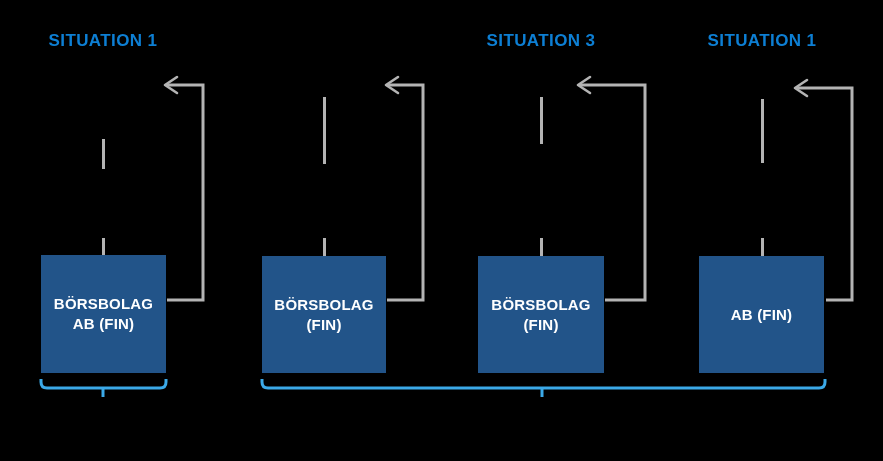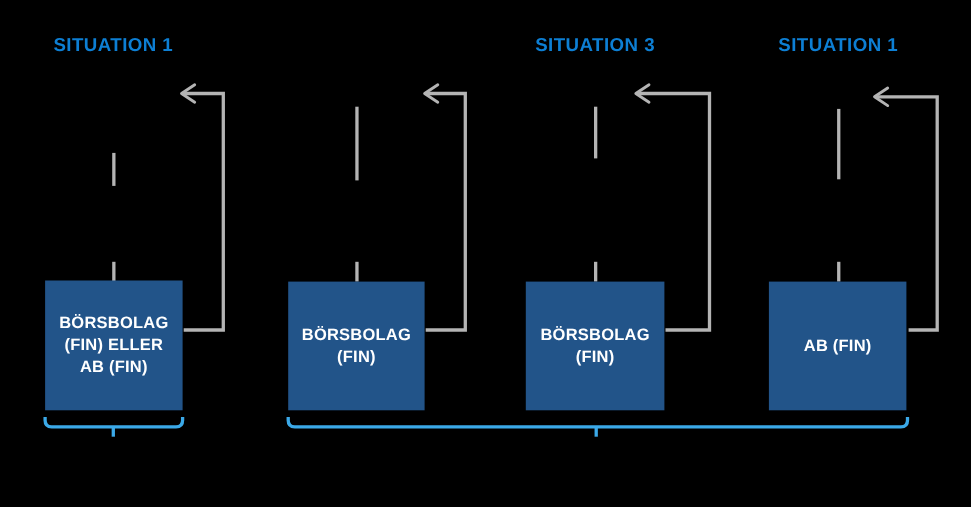--- a/index.html
+++ b/index.html
@@ -87,21 +87,20 @@
         <line x1="542" y1="388" x2="542" y2="397" stroke="#3ba9e8" stroke-width="3"></line>
       </g>
   </svg>
 
   <div class="situation-title" style="left:103px; top:31px;">SITUATION 1</div>
   <div class="stem" style="left:102px; top:139px; height:30px;"></div>
   <div class="stem" style="left:102px; top:238px; height:18px;"></div>
   <div class="node-box" style="left:41px; top:255px; width:125px; height:118px;">
     <div class="label-lines">
       <span>BÖRSBOLAG</span>
-      <span>(FIN) ELLER</span>
       <span>AB (FIN)</span>
     </div>
   </div>
 
   <div class="stem" style="left:323px; top:97px; height:67px;"></div>
   <div class="stem" style="left:323px; top:238px; height:18px;"></div>
   <div class="node-box" style="left:262px; top:256px; width:124px; height:117px;">
     <div class="label-lines">
       <span>BÖRSBOLAG</span>
       <span>(FIN)</span>

